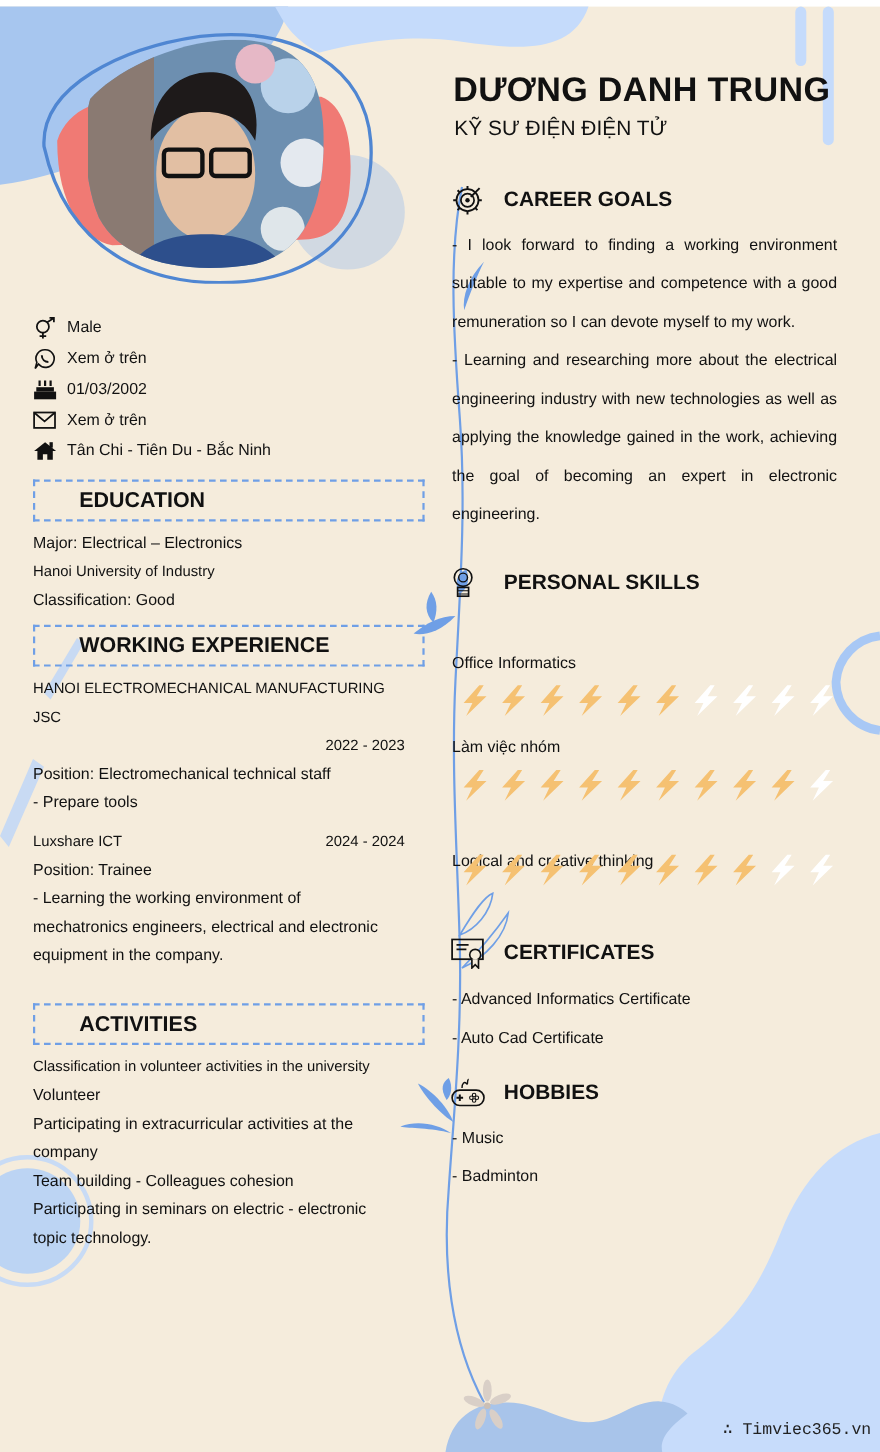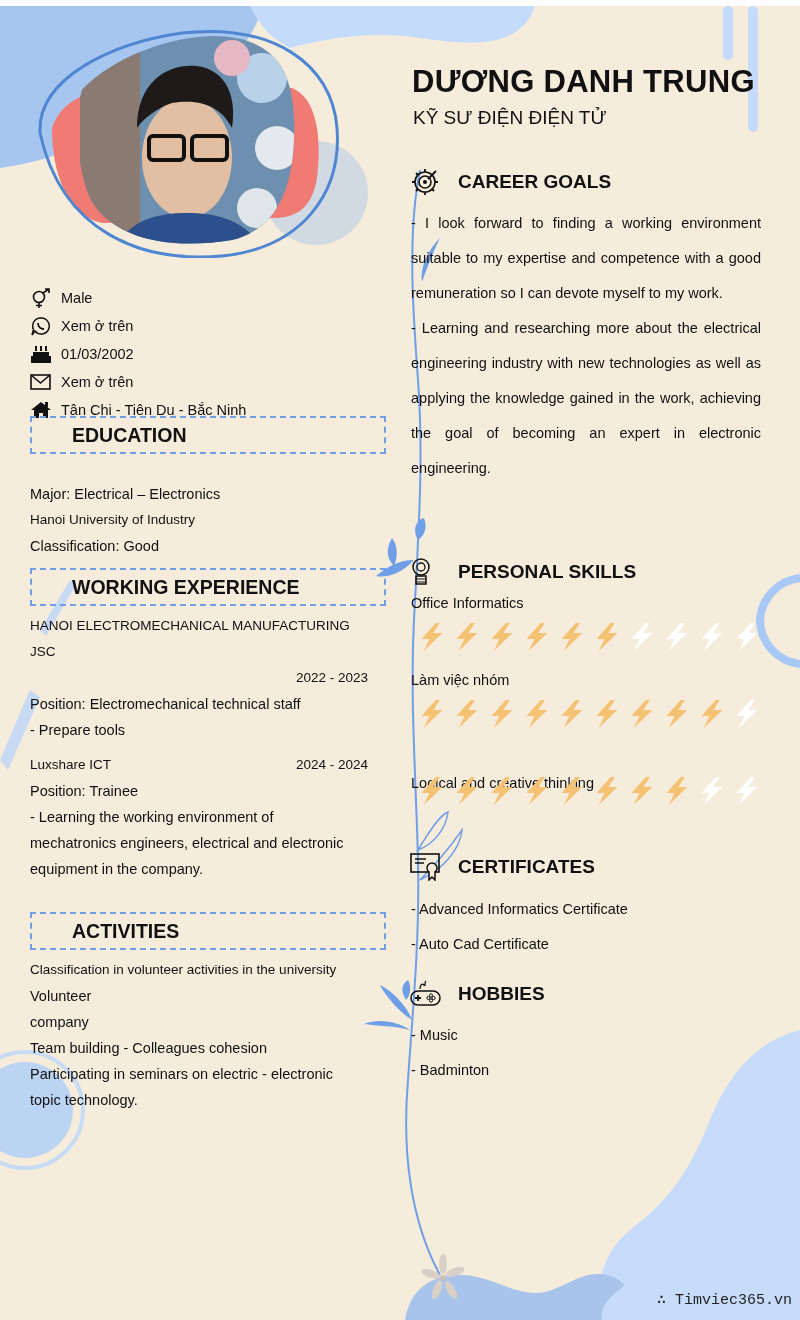--- a/index.html
+++ b/index.html
@@ -159,21 +159,21 @@
       <span class="ic">
         <svg viewBox="0 0 22 20">
             <path d="M11,2 L21,10 L18,10 L18,18 L13,18 L13,13 L9,13 L9,18 L4,18 L4,10 L1,10 Z" fill="#111"></path>
             <rect x="15" y="2" width="3" height="5" fill="#111"></rect>
           </svg>
       </span>
       <span>Tân Chi - Tiên Du - Bắc Ninh</span>
     </div>
   </div>
 
-  <div class="sec-head" style="top:416px;">EDUCATION</div>
+  <div class="sec-head" style="top:436px;">EDUCATION</div>
   <div class="block" style="top:481px;">
     <div class="line">Major: Electrical – Electronics</div>
     <div class="line sm">Hanoi University of Industry</div>
     <div class="line">Classification: Good</div>
   </div>
 
   <div class="sec-head" style="top:568px;">WORKING EXPERIENCE</div>
   <div class="block" style="top:613px;">
     <div>
       <div class="line sm">HANOI ELECTROMECHANICAL MANUFACTURING</div>
@@ -194,20 +194,21 @@
       <div class="line">- Learning the working environment of</div>
       <div class="line">mechatronics engineers, electrical and electronic</div>
       <div class="line">equipment in the company.</div>
     </div>
   </div>
 
   <div class="sec-head" style="top:912px;">ACTIVITIES</div>
   <div class="block" style="top:957px;">
     <div class="line sm">Classification in volunteer activities in the university</div>
     <div class="line">Volunteer</div>
+    <div class="line">Participating in extracurricular activities at the</div>
     <div class="line">company</div>
     <div class="line">Team building - Colleagues cohesion</div>
     <div class="line">Participating in seminars on electric - electronic</div>
     <div class="line">topic technology.</div>
   </div>
 
   <div class="name">DƯƠNG DANH TRUNG</div>
   <div class="title">KỸ SƯ ĐIỆN ĐIỆN TỬ</div>
 
   <div class="r-head" style="top:166px;">
@@ -219,21 +220,21 @@
           <path d="M15,2 L15,5 M15,25 L15,28 M2,15 L5,15 M25,15 L28,15 M6,6 L8,8 M22,22 L24,24 M6,24 L8,22 M18,12 L26,4" stroke="#111" stroke-width="1.8"></path>
         </svg>
     </span>
     <span class="lbl">CAREER GOALS</span>
   </div>
   <div class="goals">
     <p>- I look forward to finding a working environment suitable to my expertise and competence with a good remuneration so I can devote myself to my work.</p>
     <p>- Learning and researching more about the electrical engineering industry with new technologies as well as applying the knowledge gained in the work, achieving the goal of becoming an expert in electronic engineering.</p>
   </div>
 
-  <div class="r-head" style="top:556px;">
+  <div class="r-head" style="top:514px;">
     <span class="ic">
       <svg width="22" height="30" viewBox="0 0 22 30">
           <circle cx="11" cy="10" r="8" fill="none" stroke="#111" stroke-width="1.5"></circle>
           <circle cx="11" cy="10" r="4" fill="none" stroke="#111" stroke-width="1.3"></circle>
           <rect x="6" y="19" width="10" height="8" fill="none" stroke="#111" stroke-width="1.5"></rect>
           <path d="M6,22 L16,22 M6,25 L16,25" stroke="#111"></path>
         </svg>
     </span>
     <span class="lbl">PERSONAL SKILLS</span>
   </div>

